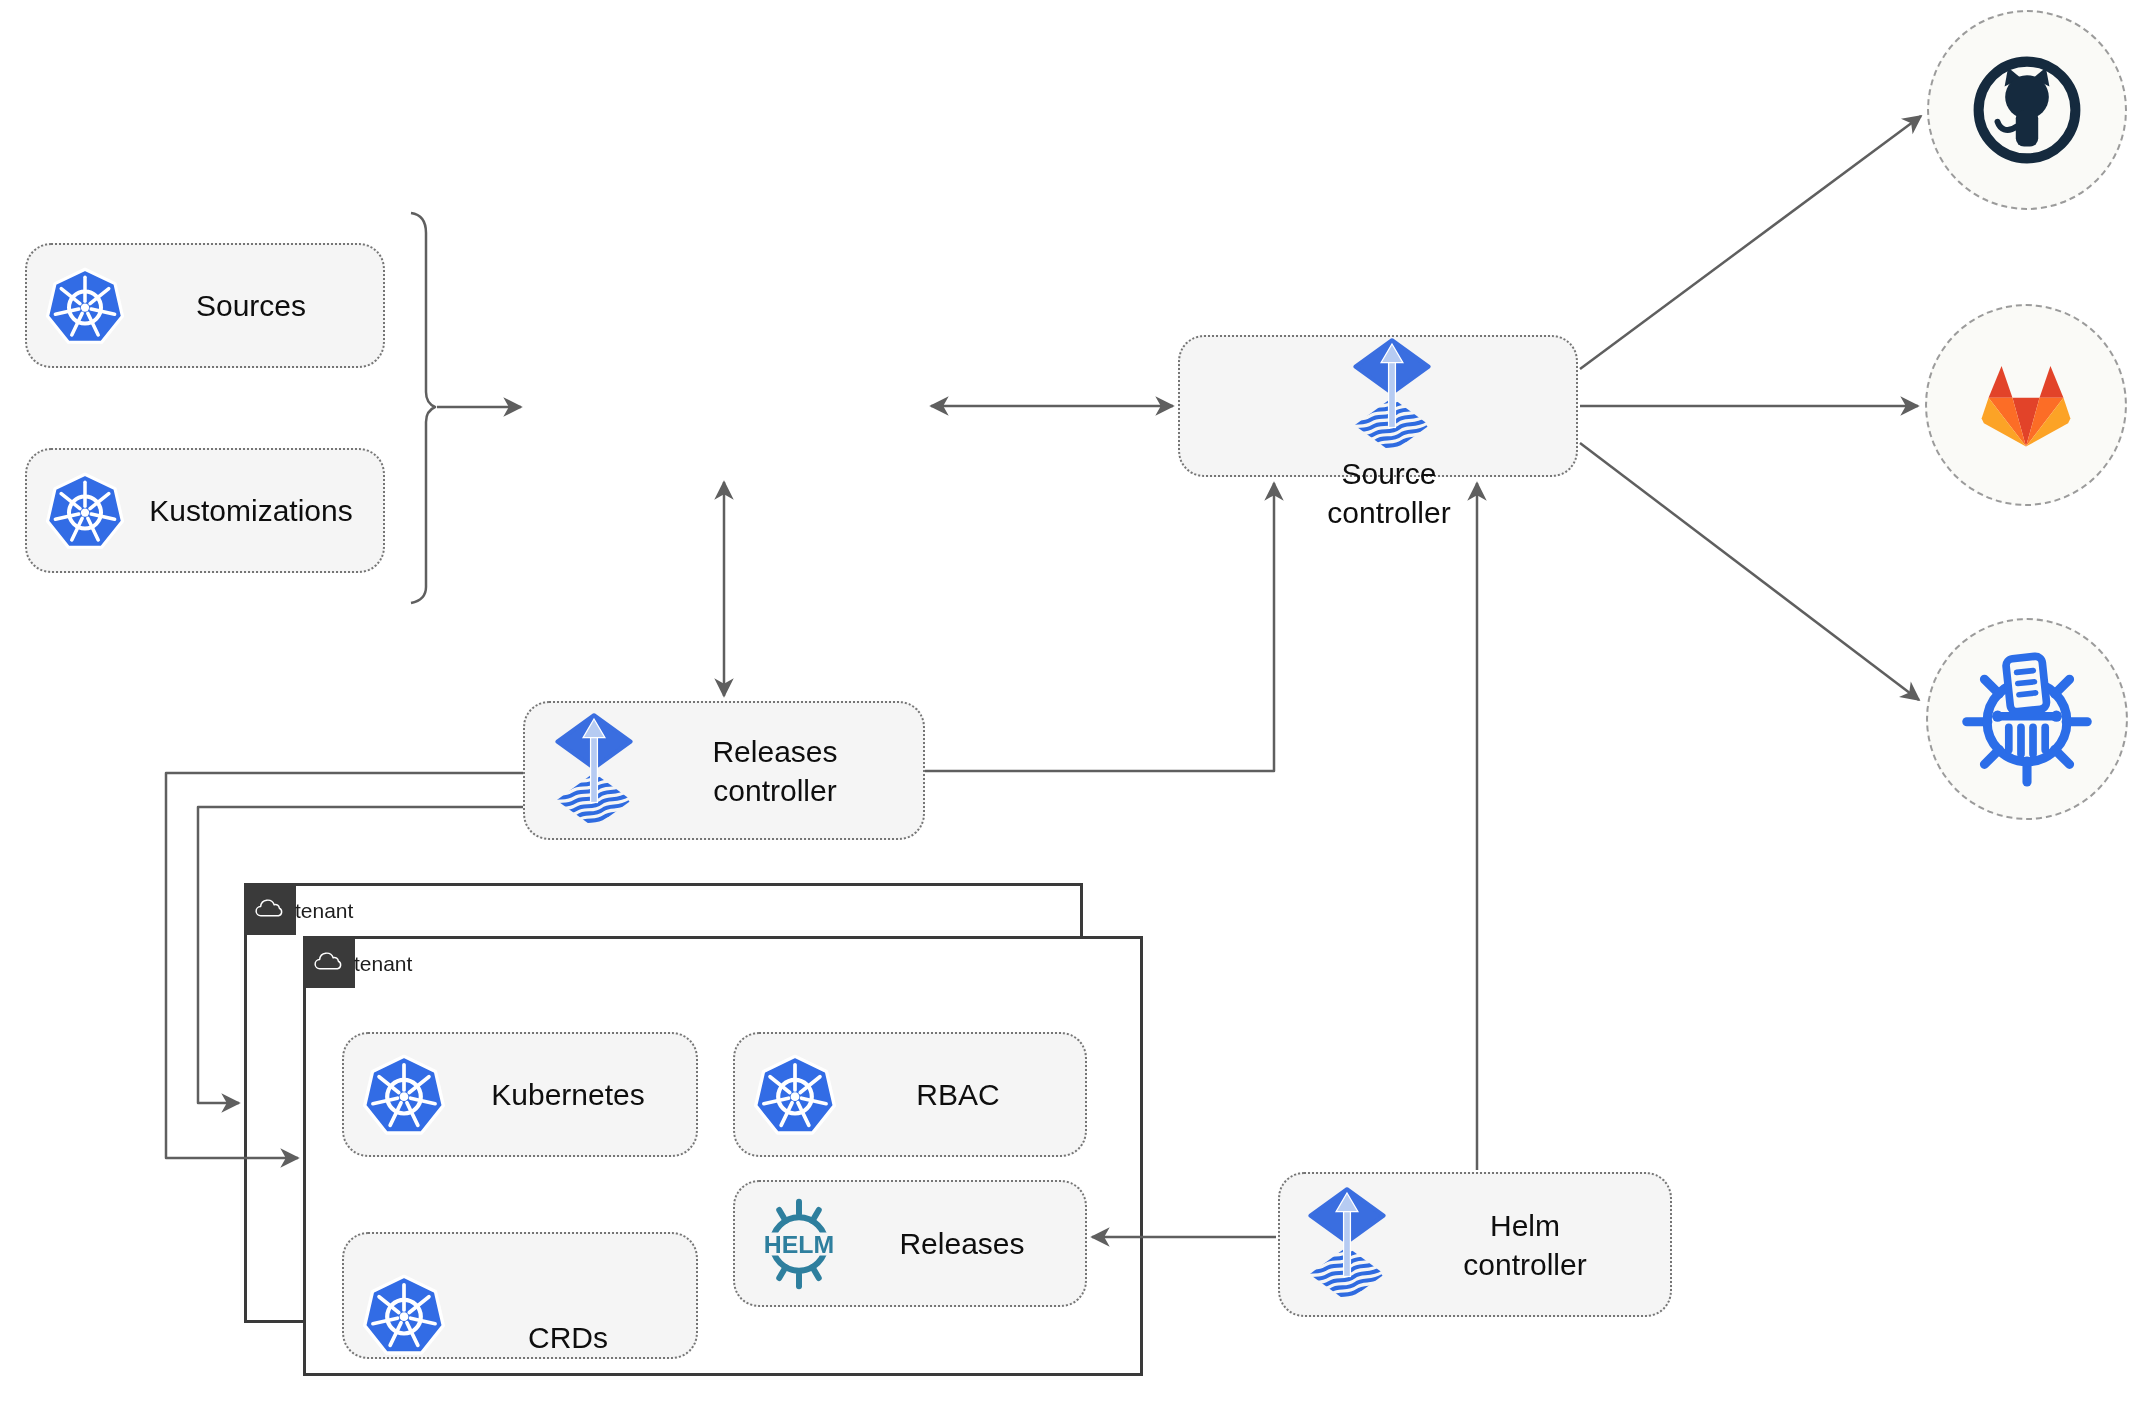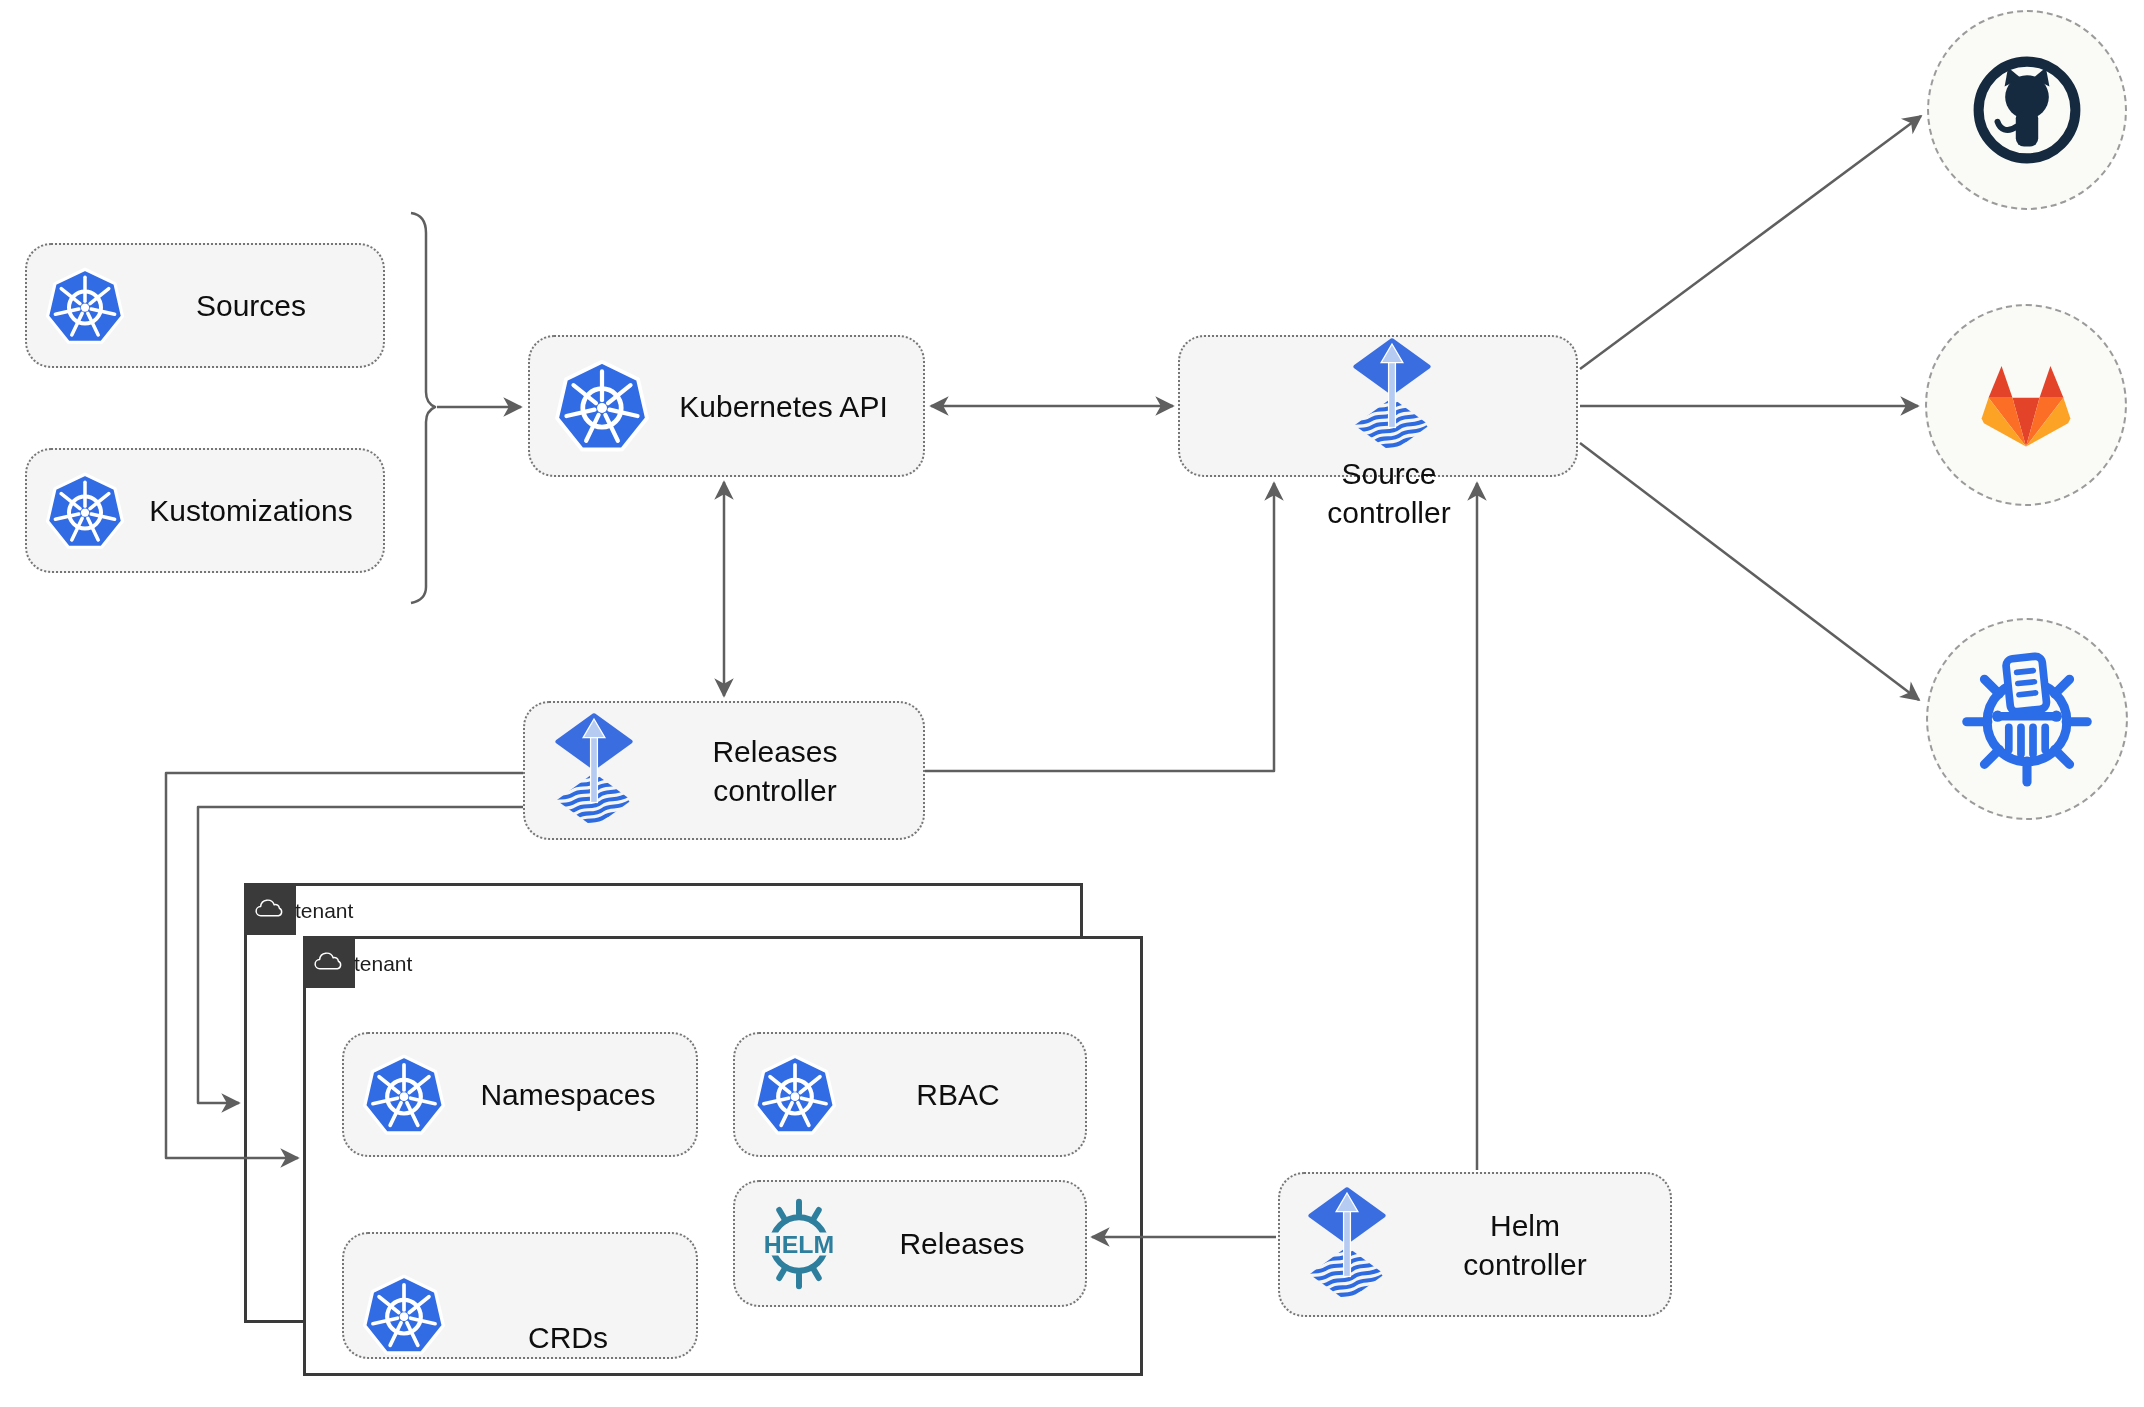--- a/index.html
+++ b/index.html
@@ -160,28 +160,20 @@
 
   <div class="node" style="left:25px;top:448px;width:360px;height:125px;padding-left:18px;">
     <span class="icon">
         <svg width="80" height="80" viewBox="0 0 100 100">
           <use href="#k8s"></use>
         </svg>
       </span>
     <span class="label">Kustomizations</span>
   </div>
 
-  <div class="node" style="left:528px;top:335px;width:397px;height:142px;padding-left:24px;">
-    <span class="icon">
-        <svg width="96" height="96" viewBox="0 0 100 100">
-          <use href="#k8s"></use>
-        </svg>
-      </span>
-    <span class="label">Kubernetes API</span>
-  </div>
 
   <div class="node" style="left:1178px;top:335px;width:400px;height:142px;padding-left:28px;flex-direction:column;">
     <span class="icon">
         <svg width="78" height="117" viewBox="0 0 100 150">
           <use href="#flux"></use>
         </svg>
       </span>
     <span class="label">Source
 controller</span>
   </div>
@@ -205,21 +197,21 @@
     <span class="label">Helm
 controller</span>
   </div>
 
   <div class="node" style="left:342px;top:1032px;width:356px;height:125px;padding-left:18px;">
     <span class="icon">
         <svg width="84" height="84" viewBox="0 0 100 100">
           <use href="#k8s"></use>
         </svg>
       </span>
-    <span class="label">Namespaces</span>
+    <span class="label">Kubernetes</span>
   </div>
 
   <div class="node" style="left:733px;top:1032px;width:354px;height:125px;padding-left:18px;align-items:center;">
     <span class="icon">
         <svg width="84" height="84" viewBox="0 0 100 100">
           <use href="#k8s"></use>
         </svg>
       </span>
     <span class="label">RBAC</span>
   </div>

